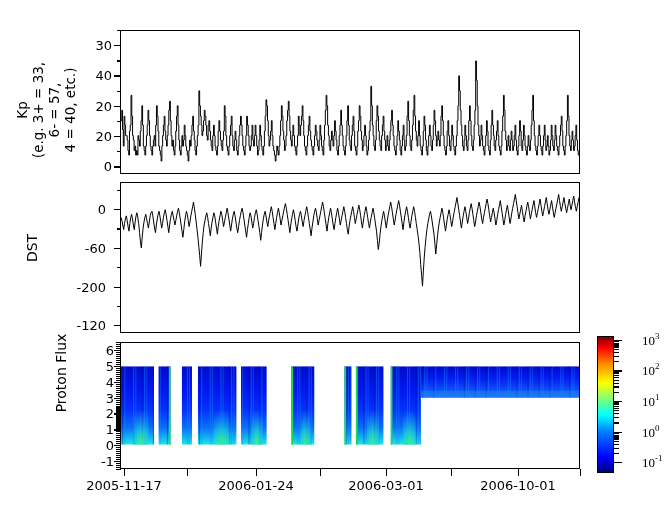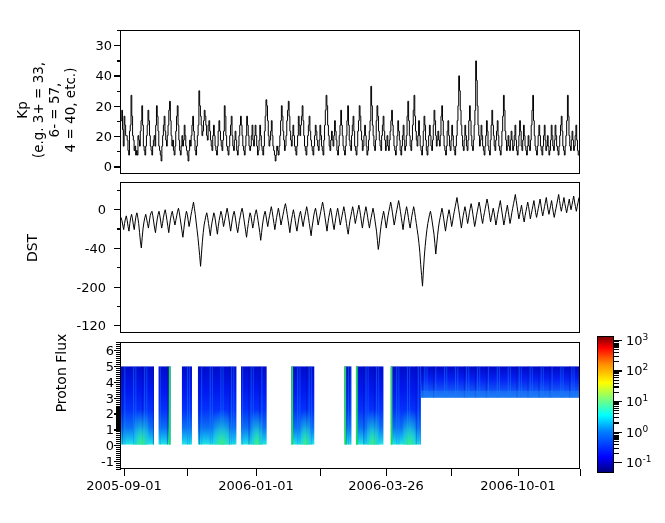--- a/index.html
+++ b/index.html
@@ -48,22 +48,22 @@
 
   
   #cbar{position:absolute;left:597px;top:336px;width:17px;height:137px;
         border:1px solid #000;box-sizing:border-box;
         background:linear-gradient(to top,
           #00007f 0%, #0000ff 11%, #0080ff 30%, #00ffff 42%,
           #7cff79 54%, #ffff00 66%, #ff8c00 80%, #ff0000 92%, #7f0000 100%);}
   #cbar-ticks{position:absolute;left:614px;top:336px;width:10px;height:137px;}
   #cbar-ticks .ct{position:absolute;left:0;height:1.2px;background:#000;}
   #cbar-labels{position:absolute;left:626px;top:336px;width:40px;height:137px;}
-  #cbar-labels .cl{position:absolute;left:0;transform:translateY(-50%);
-                   font-size:13px;white-space:nowrap;}
+  #cbar-labels .cl{position:absolute;left:16px;transform:translateY(-50%);
+                   font-size:13px;white-space:nowrap;font-family:Liberation Serif, serif;}
   .cl sup{font-size:9px;vertical-align:super;}
 </style>
 </head>
 <body>
 
 <div class="fig">
 
   <div class="panel" id="panel-kp">
     <div class="plotwrap">
       <svg id="svg-kp" viewBox="0 0 460 144" preserveAspectRatio="none">
@@ -104,21 +104,21 @@
 
   <div class="panel" id="panel-dst">
     <div class="plotwrap">
       <svg id="svg-dst" viewBox="0 0 460 151" preserveAspectRatio="none">
           <path d="M0.00,34.85L0.89,37.94L1.78,42.59L2.66,47.24L3.55,41.04L4.44,36.39L5.33,33.30L6.22,37.94L7.10,44.14L7.99,48.78L8.88,41.04L9.77,34.85L10.66,31.75L11.54,36.39L12.43,42.59L13.32,47.24L14.21,39.49L15.10,33.30L15.98,30.20L16.87,34.85L17.76,41.04L18.65,50.33L19.54,59.63L20.42,65.82L21.31,54.98L22.20,45.69L23.09,39.49L23.98,34.85L24.86,31.75L25.75,36.39L26.64,41.04L27.53,45.69L28.42,39.49L29.31,33.30L30.19,30.20L31.08,28.65L31.97,33.30L32.86,39.49L33.75,45.69L34.63,50.33L35.52,42.59L36.41,36.39L37.30,31.75L38.19,28.65L39.07,33.30L39.96,39.49L40.85,45.69L41.74,41.04L42.63,34.85L43.51,30.20L44.40,27.10L45.29,31.75L46.18,37.94L47.07,44.14L47.95,50.33L48.84,42.59L49.73,36.39L50.62,31.75L51.51,28.65L52.39,33.30L53.28,37.94L54.17,42.59L55.06,37.94L55.95,33.30L56.83,28.65L57.72,25.55L58.61,30.20L59.50,36.39L60.39,42.59L61.27,48.78L62.16,54.98L63.05,47.24L63.94,39.49L64.83,33.30L65.71,28.65L66.60,31.75L67.49,37.94L68.38,44.14L69.27,39.49L70.15,33.30L71.04,28.65L71.93,24.01L72.82,19.36L73.71,25.55L74.59,31.75L75.48,39.49L76.37,47.24L77.26,54.98L78.15,64.27L79.03,73.56L79.92,84.41L80.81,72.02L81.70,59.63L82.59,50.33L83.47,42.59L84.36,37.94L85.25,33.30L86.14,30.20L87.03,34.85L87.92,41.04L88.80,47.24L89.69,53.43L90.58,45.69L91.47,39.49L92.36,34.85L93.24,30.20L94.13,33.30L95.02,39.49L95.91,45.69L96.80,51.88L97.68,44.14L98.57,37.94L99.46,33.30L100.35,28.65L101.24,31.75L102.12,37.94L103.01,44.14L103.90,39.49L104.79,34.85L105.68,30.20L106.56,25.55L107.45,30.20L108.34,36.39L109.23,42.59L110.12,48.78L111.00,42.59L111.89,36.39L112.78,31.75L113.67,28.65L114.56,33.30L115.44,39.49L116.33,45.69L117.22,50.33L118.11,44.14L119.00,37.94L119.88,33.30L120.77,28.65L121.66,25.55L122.55,30.20L123.44,36.39L124.32,42.59L125.21,48.78L126.10,54.98L126.99,47.24L127.88,41.04L128.76,34.85L129.65,30.20L130.54,33.30L131.43,39.49L132.32,45.69L133.20,41.04L134.09,34.85L134.98,30.20L135.87,27.10L136.76,31.75L137.64,37.94L138.53,44.14L139.42,50.33L140.31,58.08L141.20,50.33L142.08,42.59L142.97,36.39L143.86,31.75L144.75,28.65L145.64,33.30L146.53,39.49L147.41,44.14L148.30,37.94L149.19,33.30L150.08,28.65L150.97,24.01L151.85,28.65L152.74,34.85L153.63,41.04L154.52,47.24L155.41,41.04L156.29,34.85L157.18,30.20L158.07,25.55L158.96,30.20L159.85,36.39L160.73,42.59L161.62,37.94L162.51,33.30L163.40,28.65L164.29,24.01L165.17,20.91L166.06,25.55L166.95,31.75L167.84,37.94L168.73,44.14L169.61,50.33L170.50,42.59L171.39,36.39L172.28,31.75L173.17,27.10L174.05,31.75L174.94,37.94L175.83,44.14L176.72,48.78L177.61,42.59L178.49,36.39L179.38,31.75L180.27,28.65L181.16,33.30L182.05,39.49L182.93,44.14L183.82,37.94L184.71,33.30L185.60,28.65L186.49,24.01L187.37,28.65L188.26,34.85L189.15,41.04L190.04,47.24L190.93,53.43L191.81,45.69L192.70,39.49L193.59,33.30L194.48,28.65L195.37,25.55L196.25,30.20L197.14,36.39L198.03,42.59L198.92,37.94L199.81,33.30L200.69,28.65L201.58,24.01L202.47,19.36L203.36,24.01L204.25,30.20L205.14,36.39L206.02,42.59L206.91,48.78L207.80,41.04L208.69,34.85L209.58,30.20L210.46,25.55L211.35,30.20L212.24,36.39L213.13,42.59L214.02,47.24L214.90,41.04L215.79,34.85L216.68,30.20L217.57,25.55L218.46,30.20L219.34,36.39L220.23,42.59L221.12,37.94L222.01,33.30L222.90,28.65L223.78,24.01L224.67,28.65L225.56,34.85L226.45,41.04L227.34,47.24L228.22,51.88L229.11,44.14L230.00,37.94L230.89,33.30L231.78,28.65L232.66,24.01L233.55,28.65L234.44,34.85L235.33,41.04L236.22,36.39L237.10,31.75L237.99,27.10L238.88,22.46L239.77,27.10L240.66,33.30L241.54,39.49L242.43,45.69L243.32,39.49L244.21,33.30L245.10,28.65L245.98,24.01L246.87,28.65L247.76,34.85L248.65,41.04L249.54,45.69L250.42,39.49L251.31,34.85L252.20,30.20L253.09,25.55L253.98,30.20L254.86,36.39L255.75,42.59L256.64,48.78L257.53,58.08L258.42,67.37L259.31,61.17L260.19,51.88L261.08,44.14L261.97,37.94L262.86,33.30L263.75,28.65L264.63,33.30L265.52,39.49L266.41,45.69L267.30,39.49L268.19,33.30L269.07,28.65L269.96,24.01L270.85,19.36L271.74,24.01L272.63,30.20L273.51,36.39L274.40,42.59L275.29,37.94L276.18,31.75L277.07,27.10L277.95,22.46L278.84,17.81L279.73,22.46L280.62,28.65L281.51,34.85L282.39,41.04L283.28,47.24L284.17,39.49L285.06,33.30L285.95,28.65L286.83,24.01L287.72,28.65L288.61,34.85L289.50,41.04L290.39,45.69L291.27,39.49L292.16,33.30L293.05,28.65L293.94,24.01L294.83,28.65L295.71,34.85L296.60,41.04L297.49,47.24L298.38,53.43L299.27,61.17L300.15,70.47L301.04,82.86L301.93,93.70L302.82,104.54L303.71,89.05L304.59,75.11L305.48,64.27L306.37,54.98L307.26,47.24L308.15,41.04L309.03,36.39L309.92,31.75L310.81,28.65L311.70,33.30L312.59,39.49L313.47,45.69L314.36,51.88L315.25,61.17L316.14,72.02L317.03,62.72L317.92,53.43L318.80,45.69L319.69,39.49L320.58,34.85L321.47,30.20L322.36,25.55L323.24,30.20L324.13,36.39L325.02,42.59L325.91,48.78L326.80,42.59L327.68,36.39L328.57,31.75L329.46,27.10L330.35,31.75L331.24,37.94L332.12,44.14L333.01,39.49L333.90,33.30L334.79,28.65L335.68,24.01L336.56,19.36L337.45,14.71L338.34,20.91L339.23,27.10L340.12,33.30L341.00,39.49L341.89,45.69L342.78,39.49L343.67,33.30L344.56,28.65L345.44,24.01L346.33,28.65L347.22,34.85L348.11,41.04L349.00,36.39L349.88,30.20L350.77,25.55L351.66,20.91L352.55,25.55L353.44,31.75L354.32,37.94L355.21,44.14L356.10,39.49L356.99,33.30L357.88,28.65L358.76,24.01L359.65,19.36L360.54,24.01L361.43,30.20L362.32,36.39L363.20,41.04L364.09,34.85L364.98,30.20L365.87,25.55L366.76,20.91L367.64,16.26L368.53,20.91L369.42,27.10L370.31,33.30L371.20,39.49L372.08,34.85L372.97,30.20L373.86,25.55L374.75,30.20L375.64,36.39L376.53,42.59L377.41,37.94L378.30,31.75L379.19,27.10L380.08,22.46L380.97,17.81L381.85,24.01L382.74,30.20L383.63,36.39L384.52,42.59L385.41,37.94L386.29,31.75L387.18,27.10L388.07,22.46L388.96,28.65L389.85,34.85L390.73,41.04L391.62,36.39L392.51,30.20L393.40,25.55L394.29,20.91L395.17,16.26L396.06,11.62L396.95,17.81L397.84,24.01L398.73,30.20L399.61,36.39L400.50,31.75L401.39,27.10L402.28,22.46L403.17,28.65L404.05,34.85L404.94,39.49L405.83,33.30L406.72,28.65L407.61,24.01L408.49,19.36L409.38,24.01L410.27,30.20L411.16,36.39L412.05,31.75L412.93,27.10L413.82,22.46L414.71,17.81L415.60,24.01L416.49,30.20L417.37,34.85L418.26,30.20L419.15,25.55L420.04,20.91L420.93,16.26L421.81,22.46L422.70,28.65L423.59,33.30L424.48,28.65L425.37,24.01L426.25,19.36L427.14,14.71L428.03,20.91L428.92,27.10L429.81,31.75L430.69,27.10L431.58,22.46L432.47,17.81L433.36,24.01L434.25,30.20L435.14,34.85L436.02,30.20L436.91,25.55L437.80,20.91L438.69,16.26L439.58,11.62L440.46,17.81L441.35,24.01L442.24,28.65L443.13,24.01L444.02,19.36L444.90,14.71L445.79,20.91L446.68,25.55L447.57,30.20L448.46,25.55L449.34,20.91L450.23,16.26L451.12,22.46L452.01,27.10L452.90,22.46L453.78,17.81L454.67,13.16L455.56,19.36L456.45,24.01L457.34,28.65L458.22,24.01L459.11,19.36L460.00,14.71" fill="none" stroke="#000" stroke-width="1" vector-effect="non-scaling-stroke"></path>
         </svg>
     </div>
   </div>
   <div class="ycol" id="ycol-dst">
       <div class="ytick" style="top: 27.1026px;">0</div>
-      <div class="ytick" style="top: 65.8205px;">-40</div>
+      <div class="ytick" style="top: 65.8205px;">-60</div>
       <div class="ytick" style="top: 104.538px;">-200</div>
       <div class="ytick" style="top: 143.256px;">-120</div>
     </div>
   <div class="tickmarks" id="tm-dst" style="left:113px;top:182px;width:8px;height:151px;">
       <div class="tk" style="top: 143.256px; width: 4px;"></div>
       <div class="tk" style="top: 123.897px; width: 4px;"></div>
       <div class="tk" style="top: 104.538px; width: 4px;"></div>
       <div class="tk" style="top: 85.1795px; width: 4px;"></div>
       <div class="tk" style="top: 65.8205px; width: 4px;"></div>
       <div class="tk" style="top: 46.4615px; width: 4px;"></div>
@@ -449,23 +449,23 @@
 
   <div id="xaxis">
       <div class="xt" style="left: 4.002px; height: 7px;"></div>
       <div class="xt" style="left: 67.022px; height: 7px;"></div>
       <div class="xt" style="left: 136.022px; height: 7px;"></div>
       <div class="xt" style="left: 200.008px; height: 7px;"></div>
       <div class="xt" style="left: 266.018px; height: 7px;"></div>
       <div class="xt" style="left: 331.016px; height: 7px;"></div>
       <div class="xt" style="left: 397.992px; height: 7px;"></div>
       <div class="xt" style="left: 460px; height: 7px;"></div>
-      <div class="xl" style="left: 4.002px;">2005-09-01</div>
-      <div class="xl" style="left: 136.022px;">2006-01-01</div>
-      <div class="xl" style="left: 266.018px;">2006-03-26</div>
+      <div class="xl" style="left: 4.002px;">2005-11-17</div>
+      <div class="xl" style="left: 136.022px;">2006-01-24</div>
+      <div class="xl" style="left: 266.018px;">2006-03-01</div>
       <div class="xl" style="left: 397.992px;">2006-10-01</div>
     </div>
 
   <div id="cbar"></div>
   <div id="cbar-ticks">
       <div class="ct" style="top: 126.273px; width: 8px;"></div>
       <div class="ct" style="top: 117.047px; width: 5px;"></div>
       <div class="ct" style="top: 111.65px; width: 5px;"></div>
       <div class="ct" style="top: 107.821px; width: 5px;"></div>
       <div class="ct" style="top: 104.85px; width: 5px;"></div>

